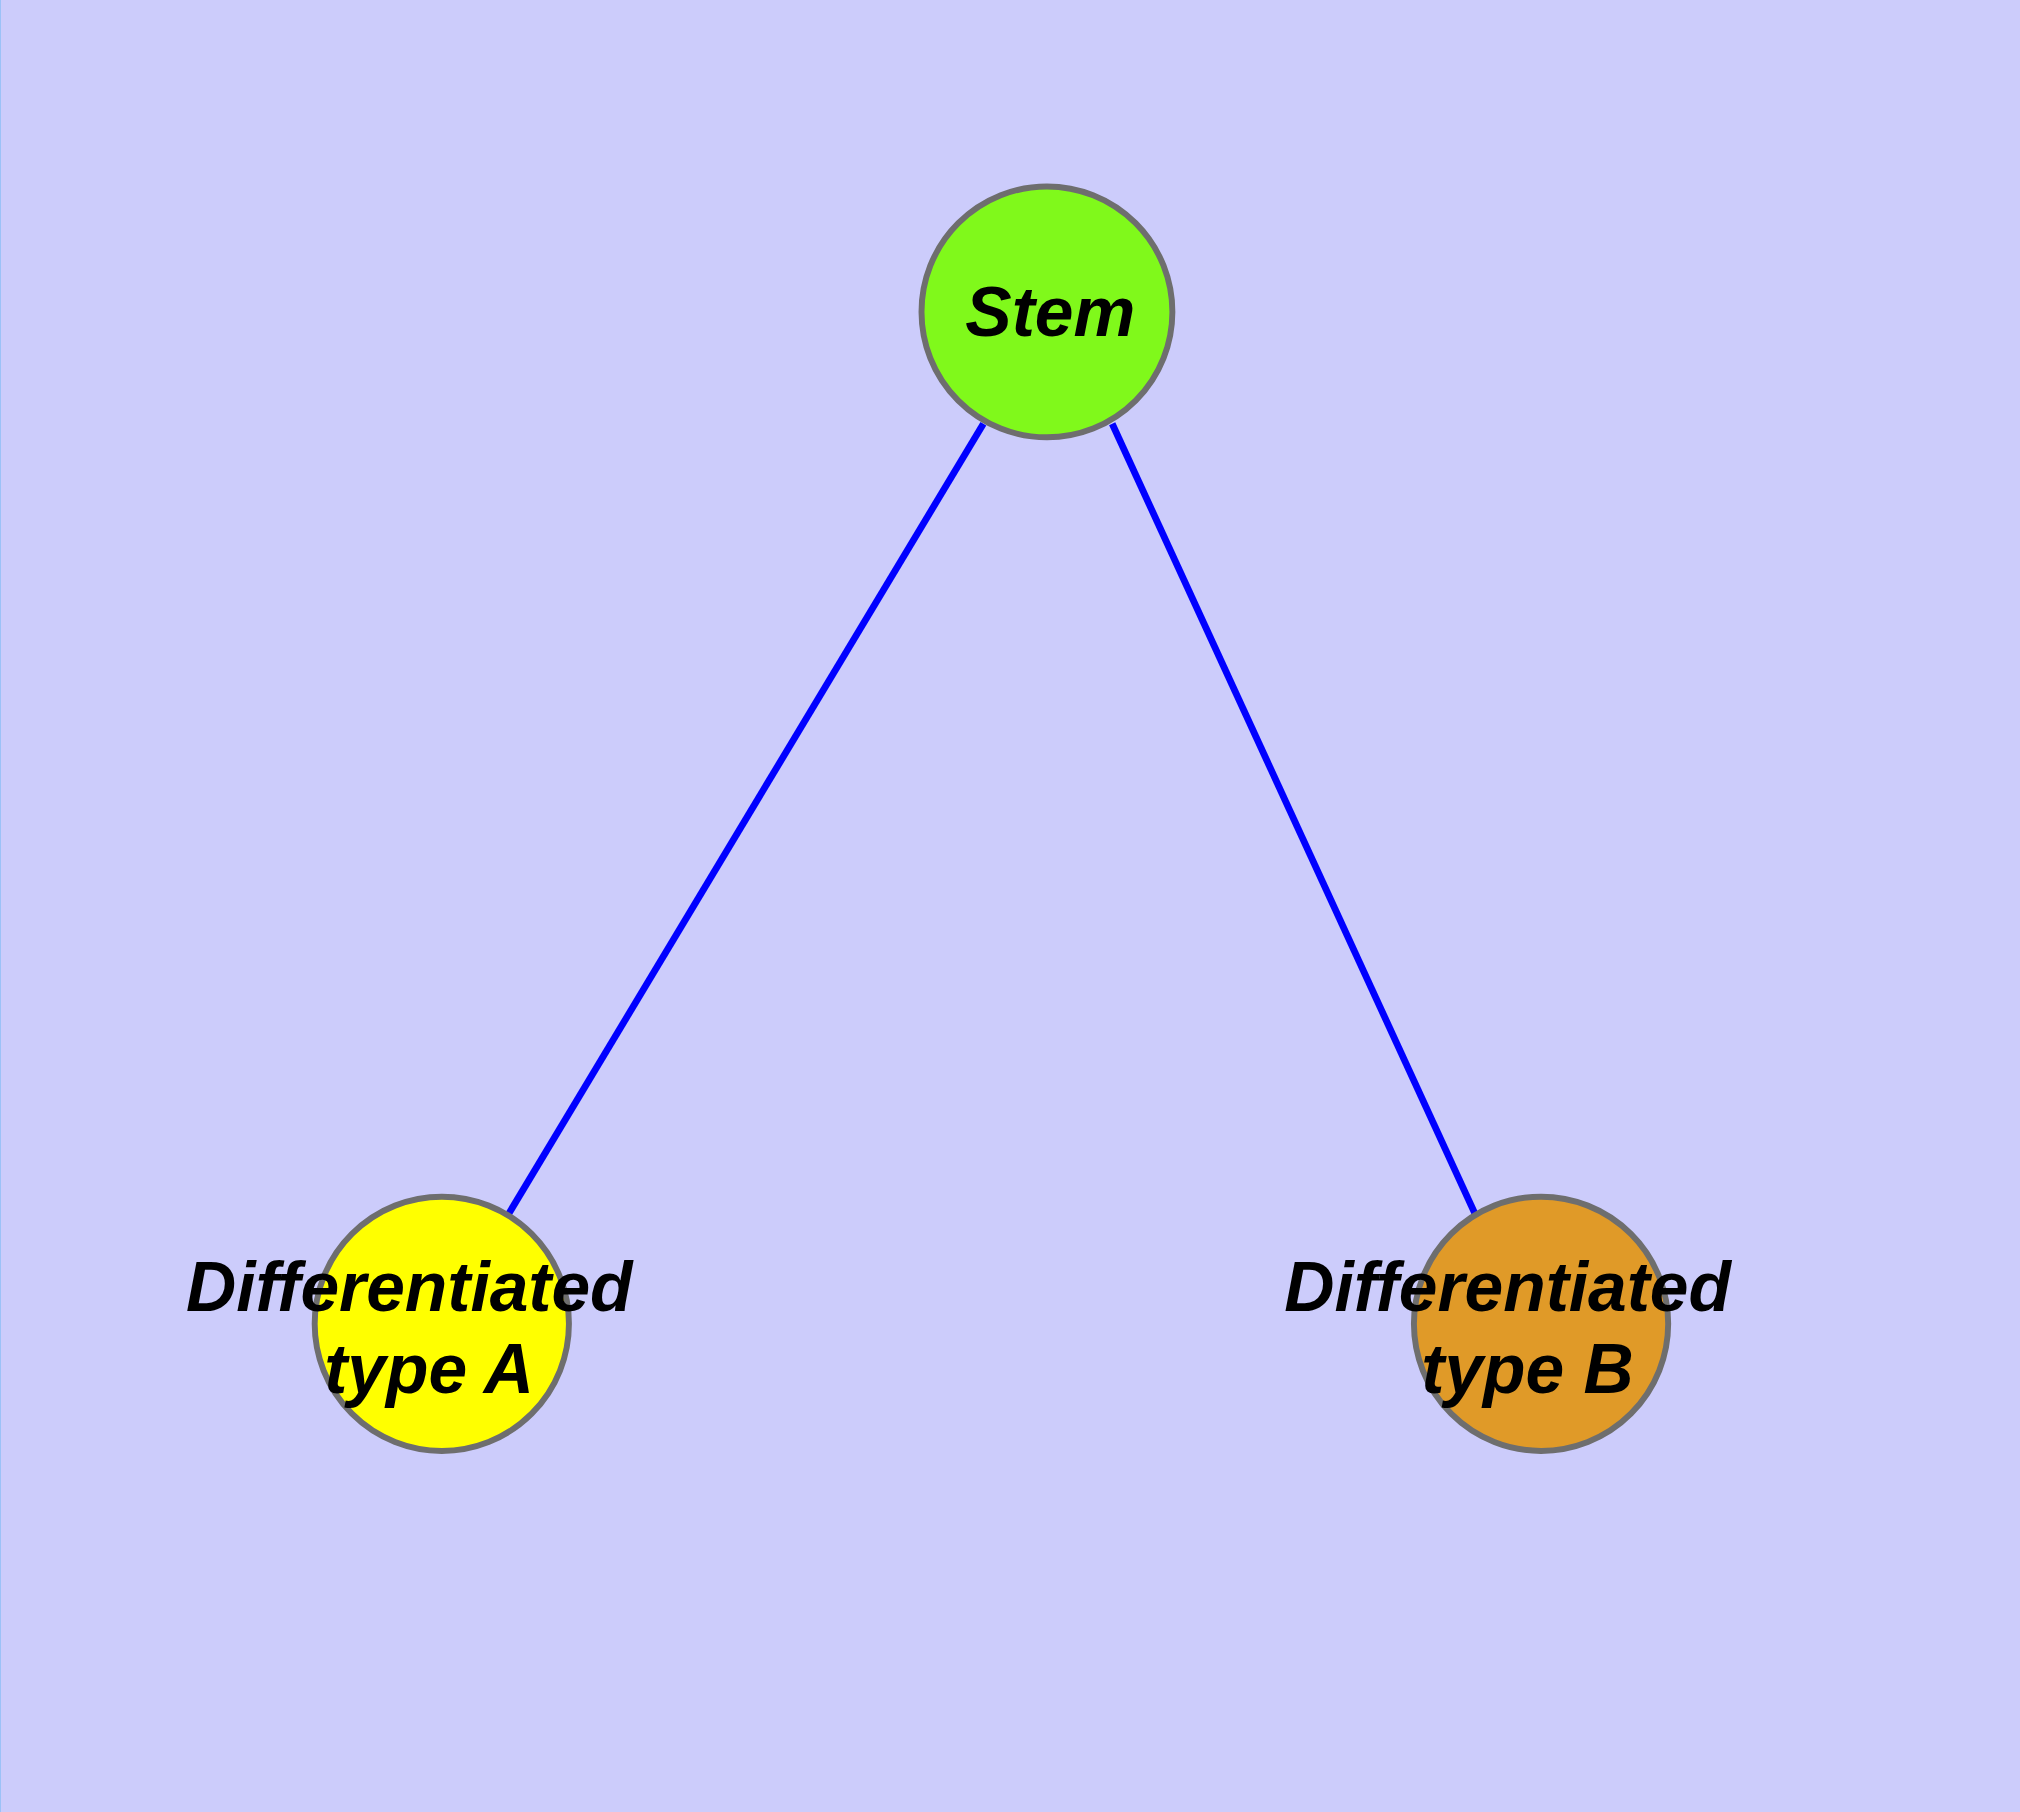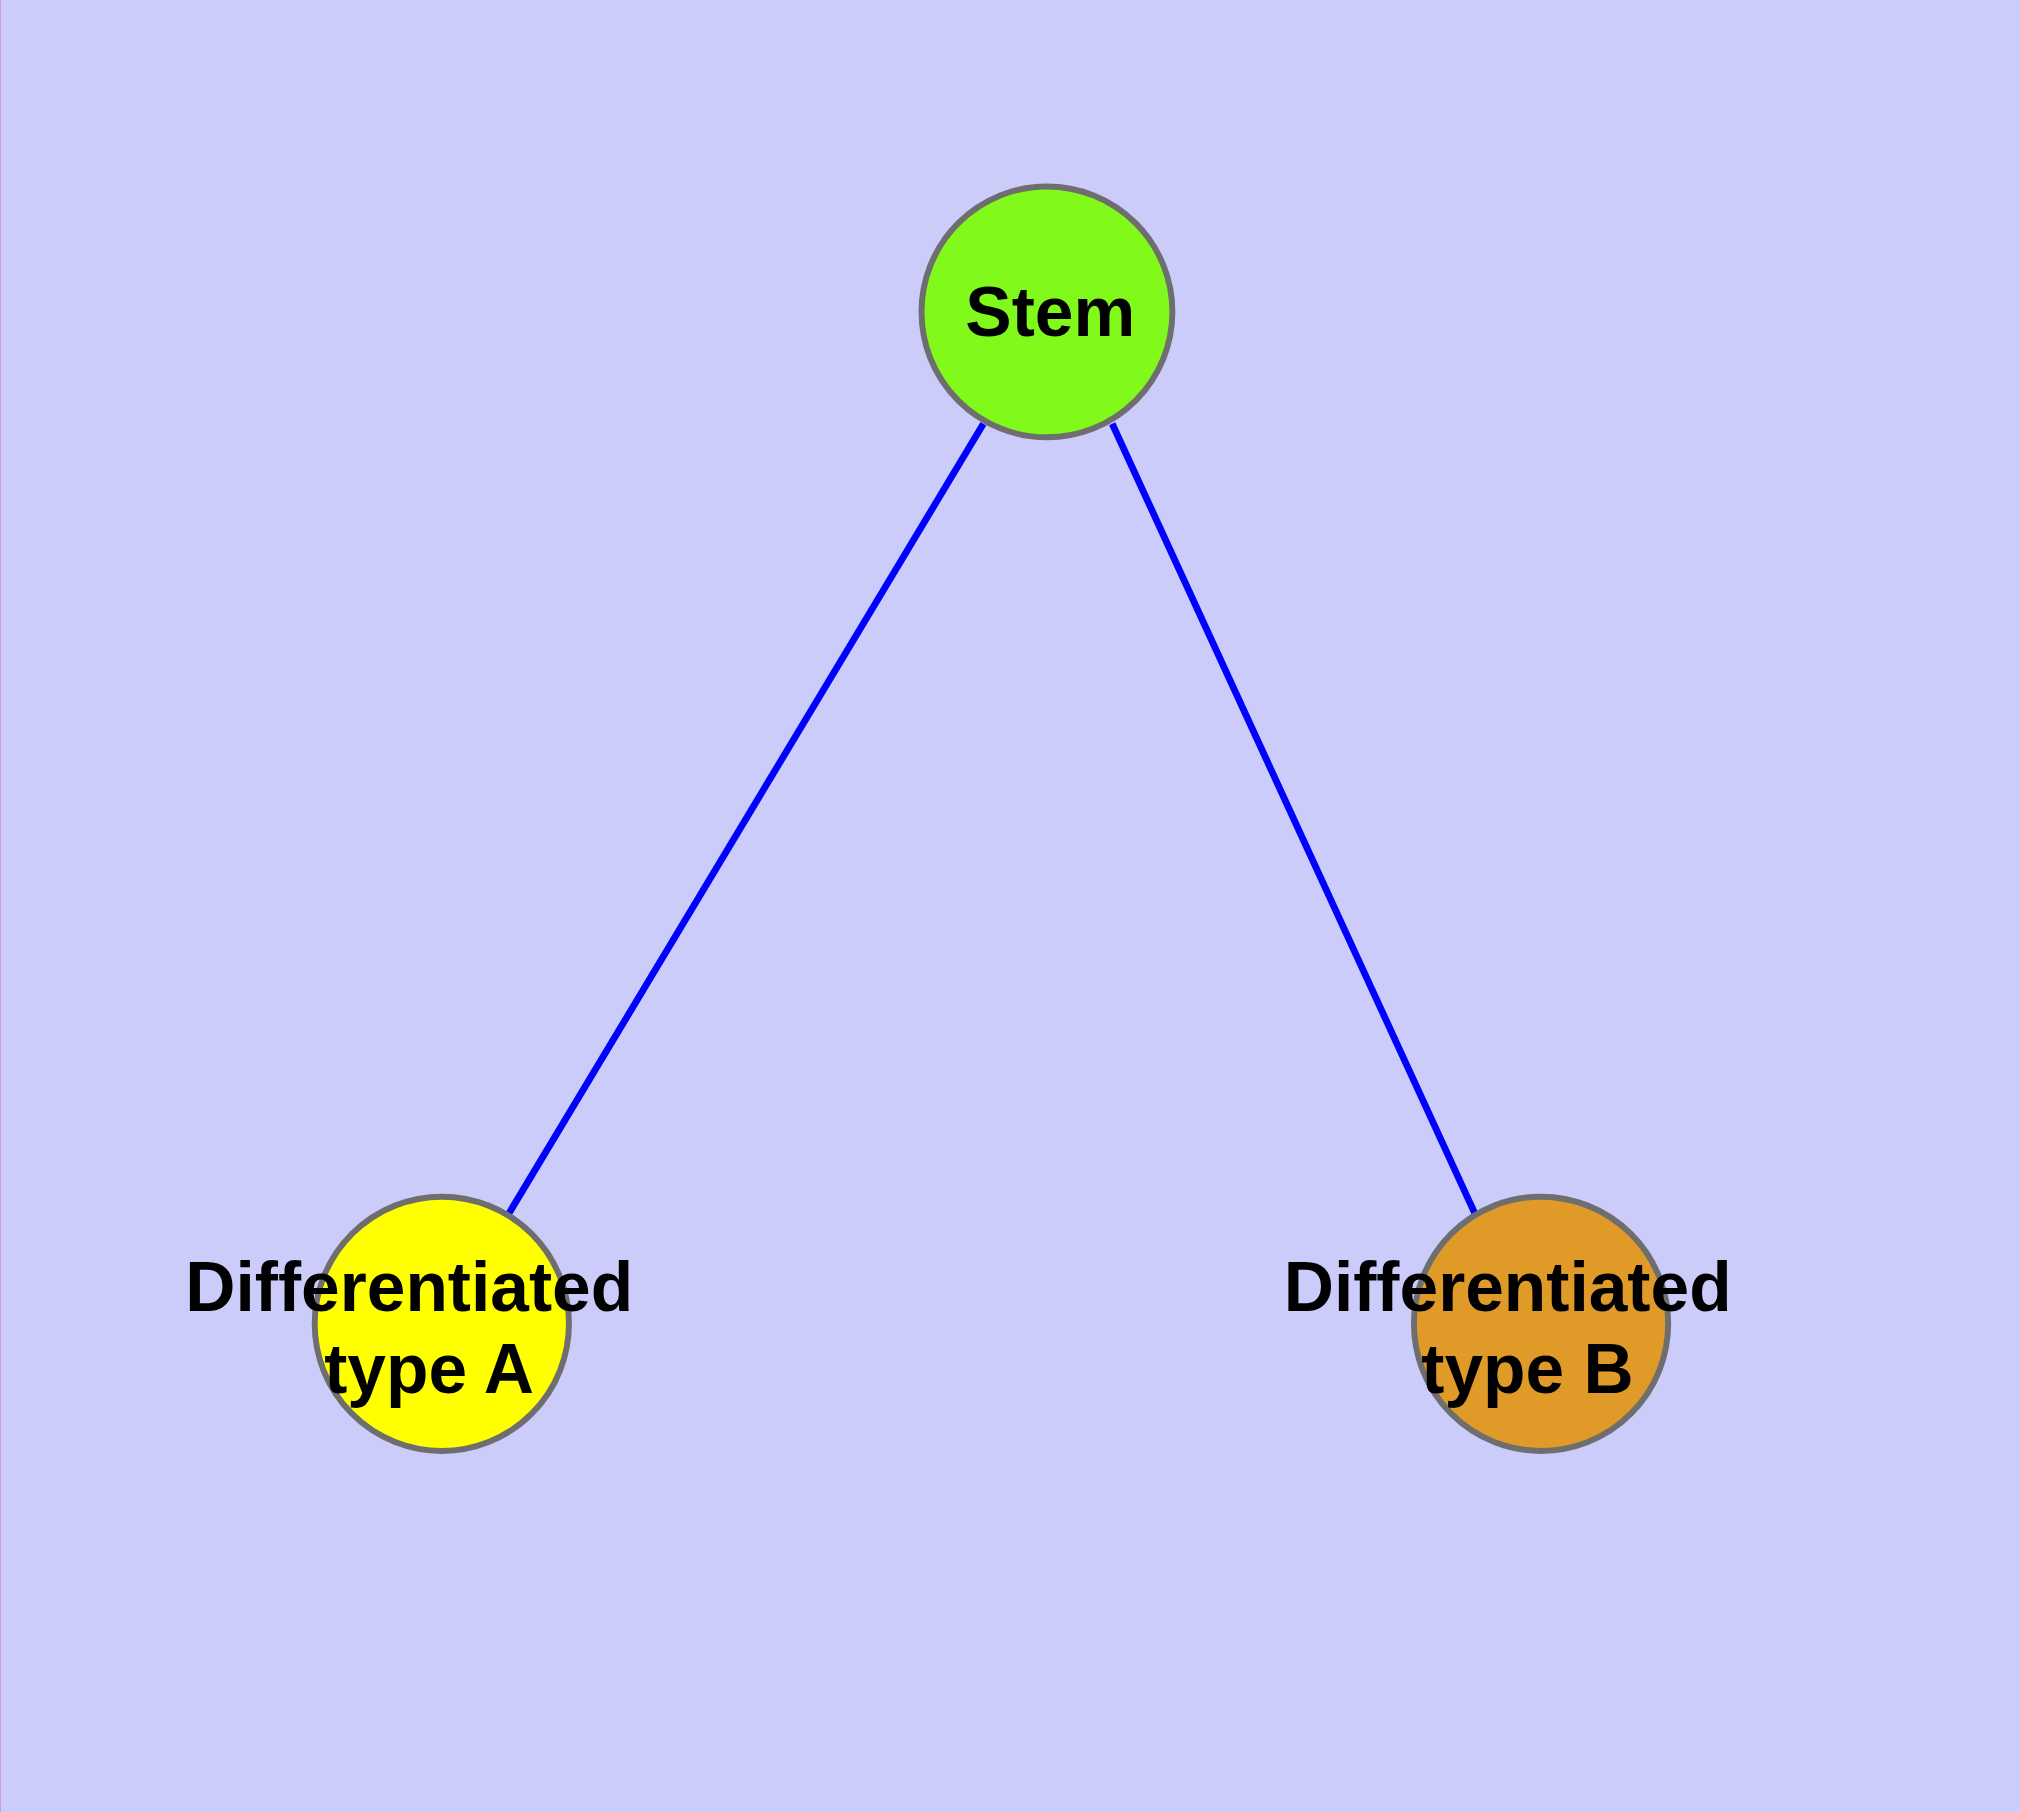--- a/index.html
+++ b/index.html
@@ -8,22 +8,23 @@
     padding: 0;
     background: #ccccfb;
   }
   body {
     font-family: "Liberation Sans", sans-serif;
   }
   #graph-canvas {
     position: relative;
     width: 2021px;
     height: 1812px;
-    background: #be185d;
+    background: #0ea5e9;
     overflow: hidden;
+    font-style: italic;
   }
   #graph-svg {
     position: absolute;
     left: 0;
     top: 0;
     width: 2021px;
     height: 1812px;
     display: block;
   }
   .node-label {

